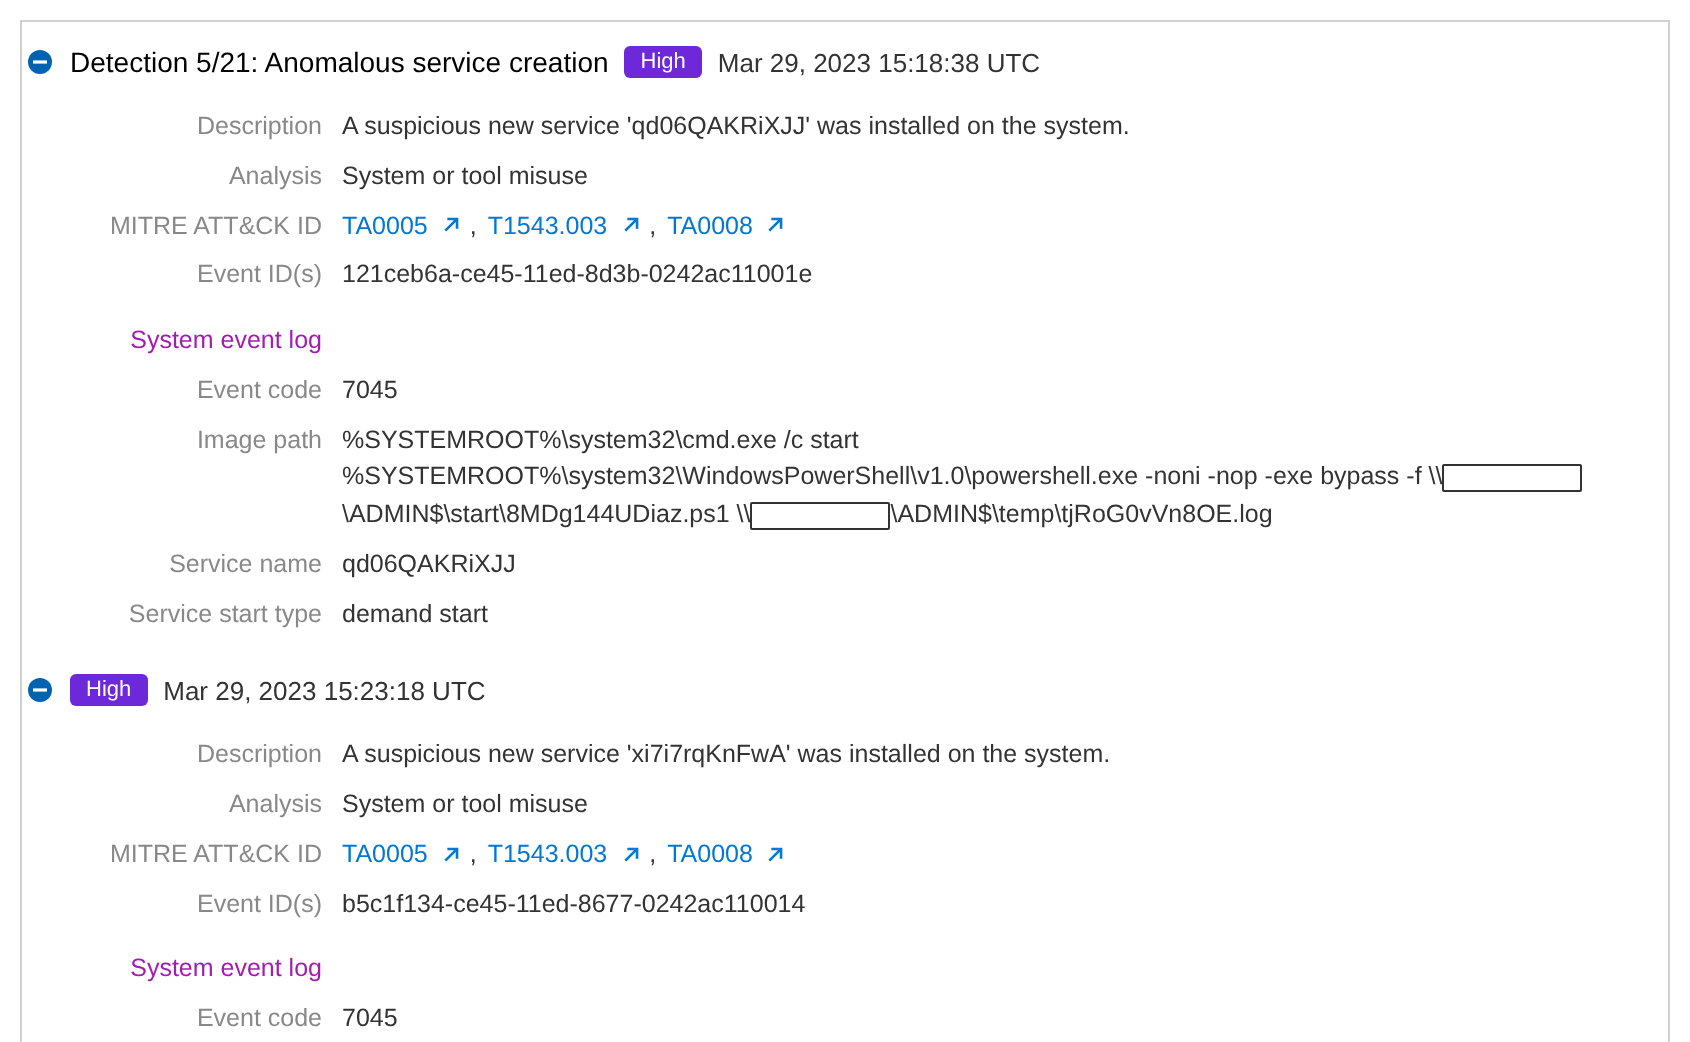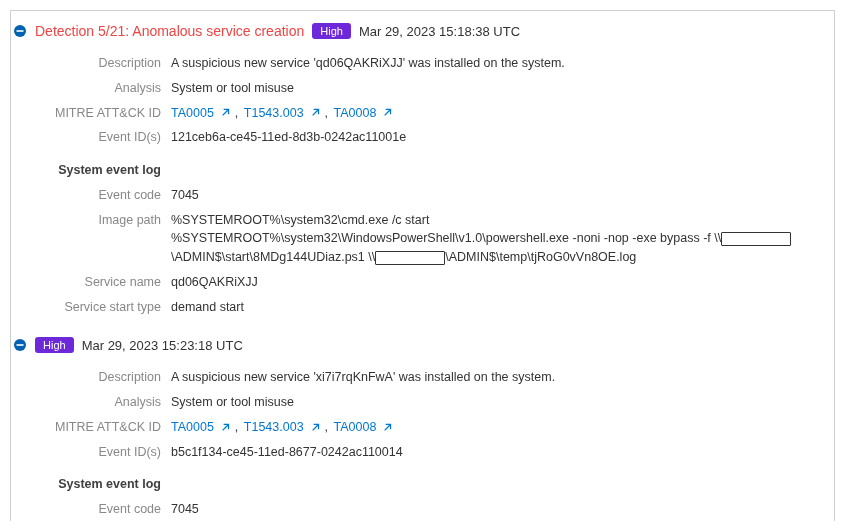--- a/index.html
+++ b/index.html
@@ -28,21 +28,21 @@
     height: 14px;
     display: inline-flex;
     align-items: center;
     justify-content: center;
     flex-shrink: 0;
     margin-left: 2px;
   }
   .collapse-icon svg { display: block; }
   .detection-title {
     font-size: 14px;
-    color: #ef4444;
+    color: #000000;
   }
   .badge {
     background: #6d28d9;
     color: #fff;
     font-size: 11px;
     padding: 2px 8px;
     border-radius: 3px;
     display: inline-block;
   }
   .timestamp {
@@ -60,22 +60,22 @@
   }
   .field-label {
     width: 160px;
     flex-shrink: 0;
     text-align: right;
     color: #888;
     padding-right: 10px;
     font-size: 12.5px;
   }
   .field-label.section {
-    color: #404040;
-    font-weight: 700;
+    color: #a21caf;
+    font-weight: 400;
   }
   .field-value {
     flex: 1;
     color: #333;
     word-break: break-word;
     font-size: 12.5px;
   }
   .mitre-link {
     color: #0078d4;
     text-decoration: none;

